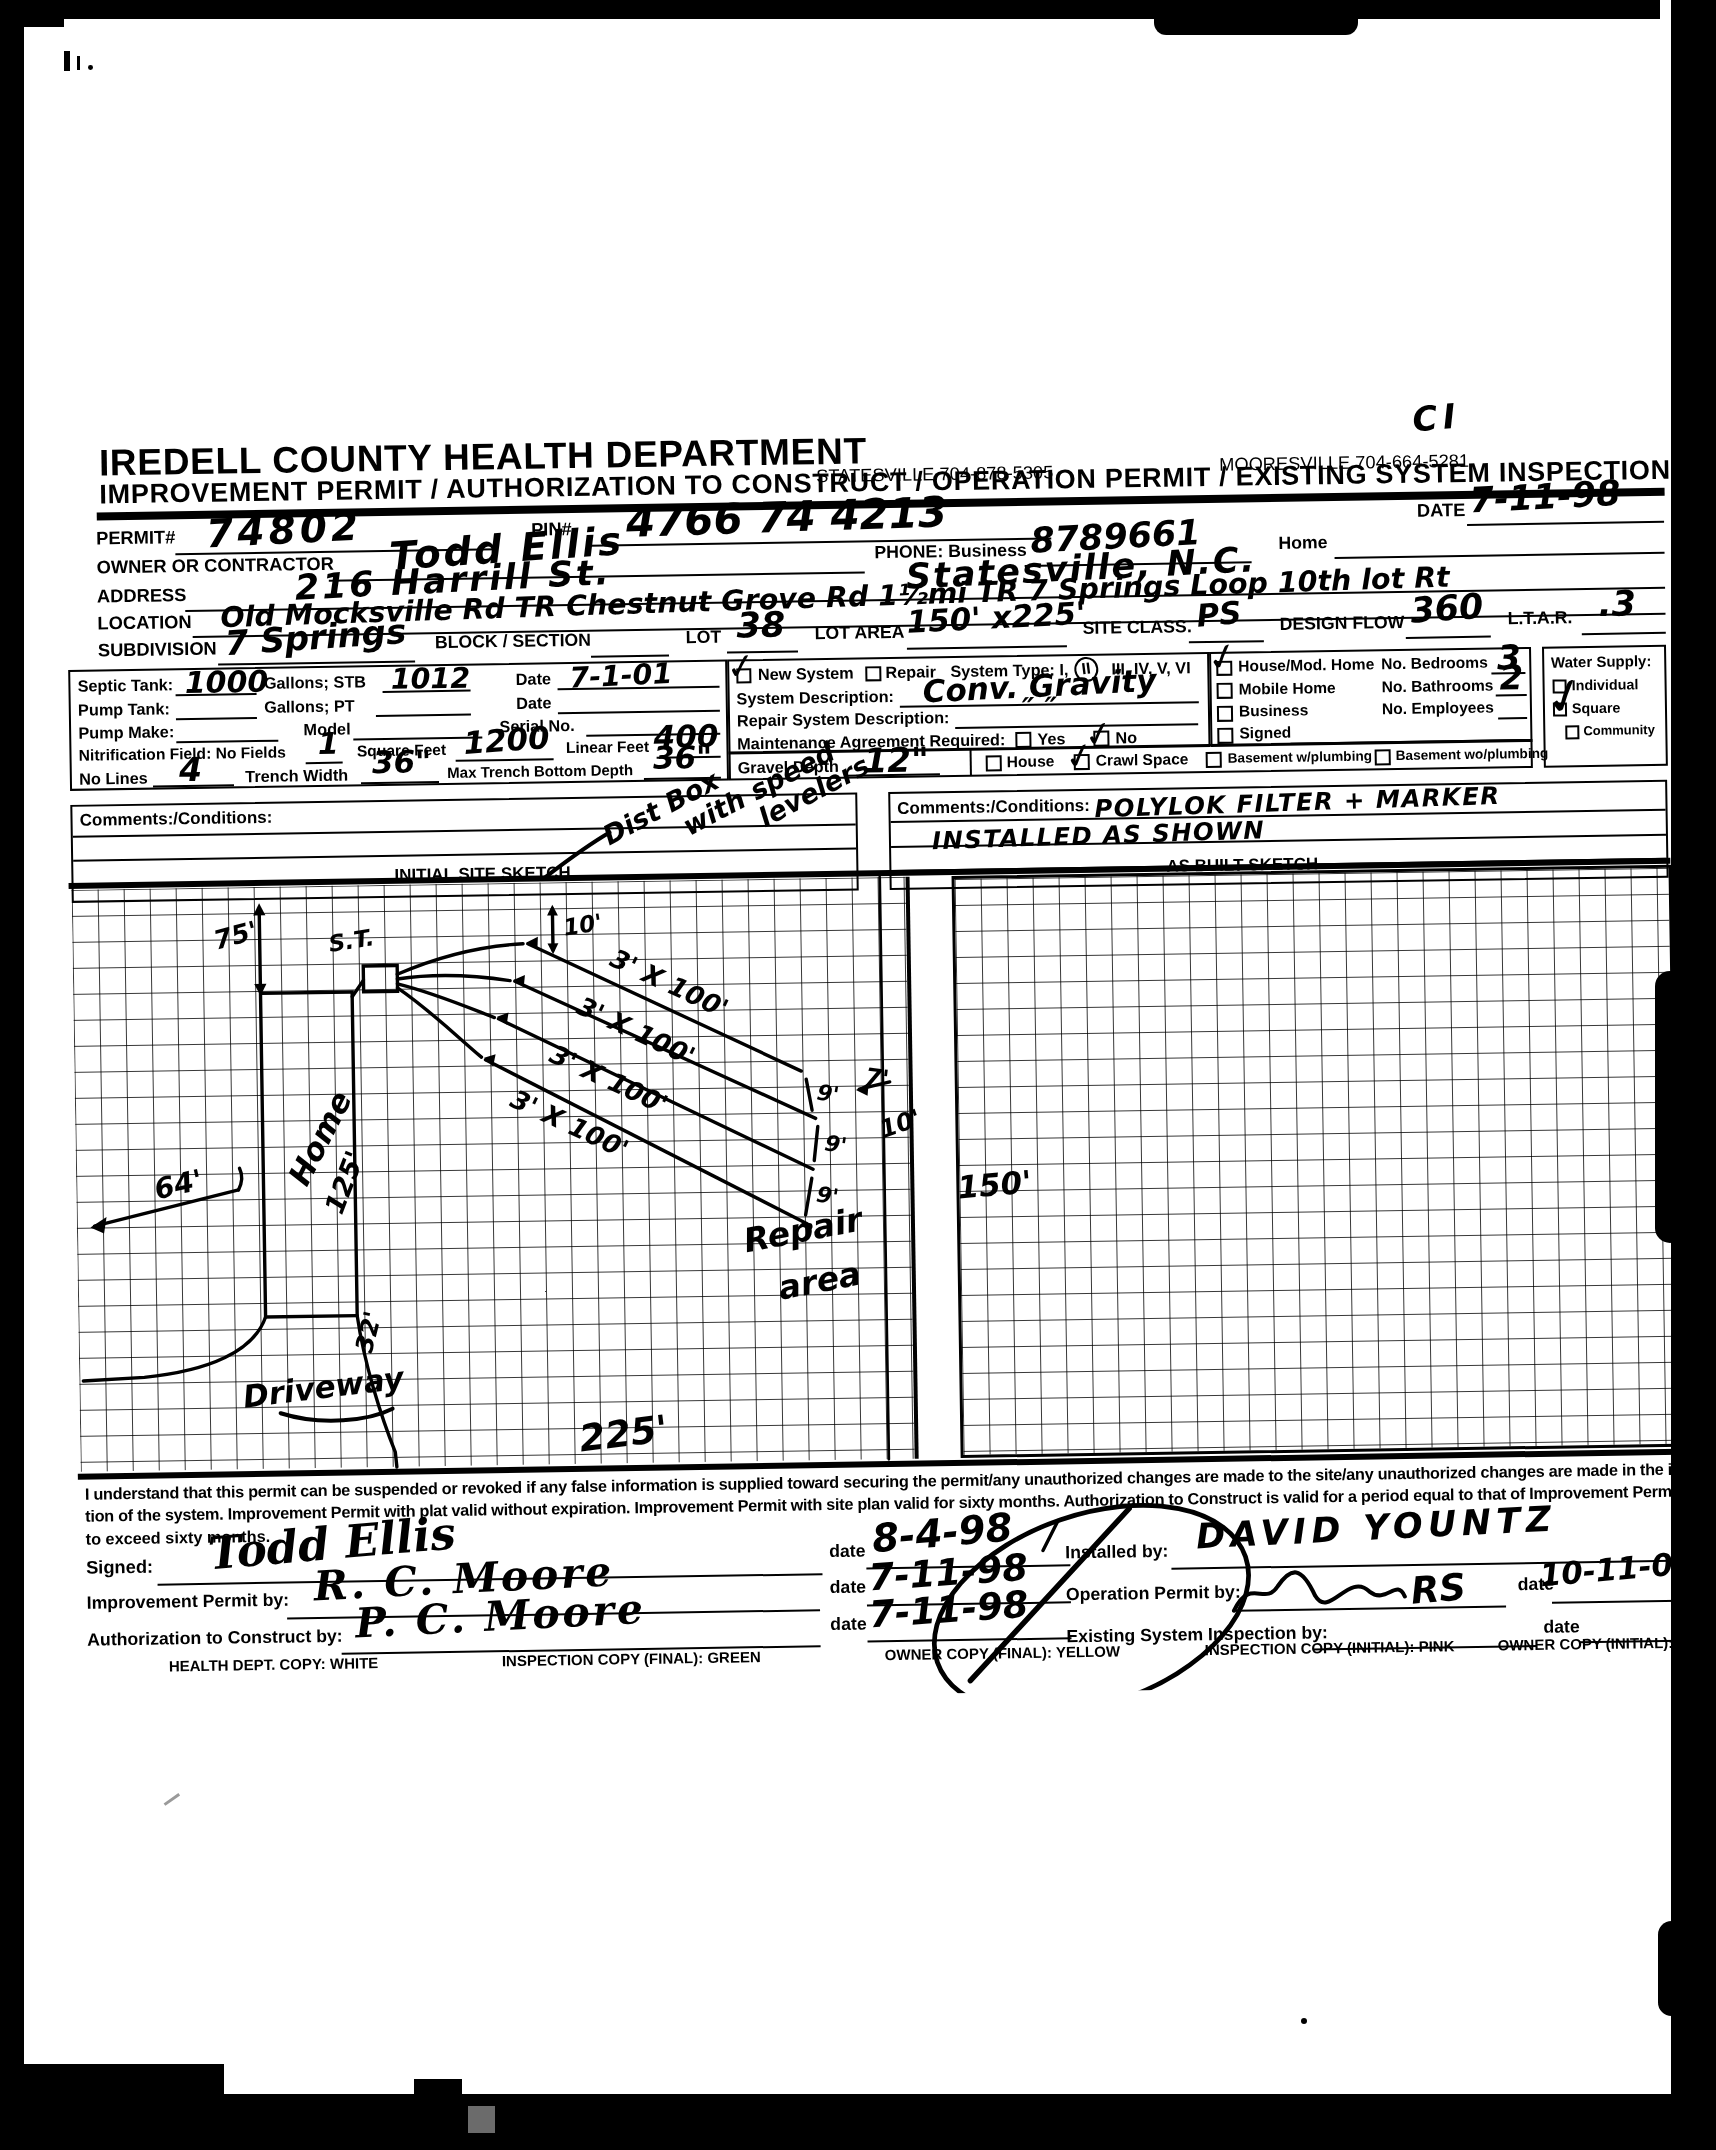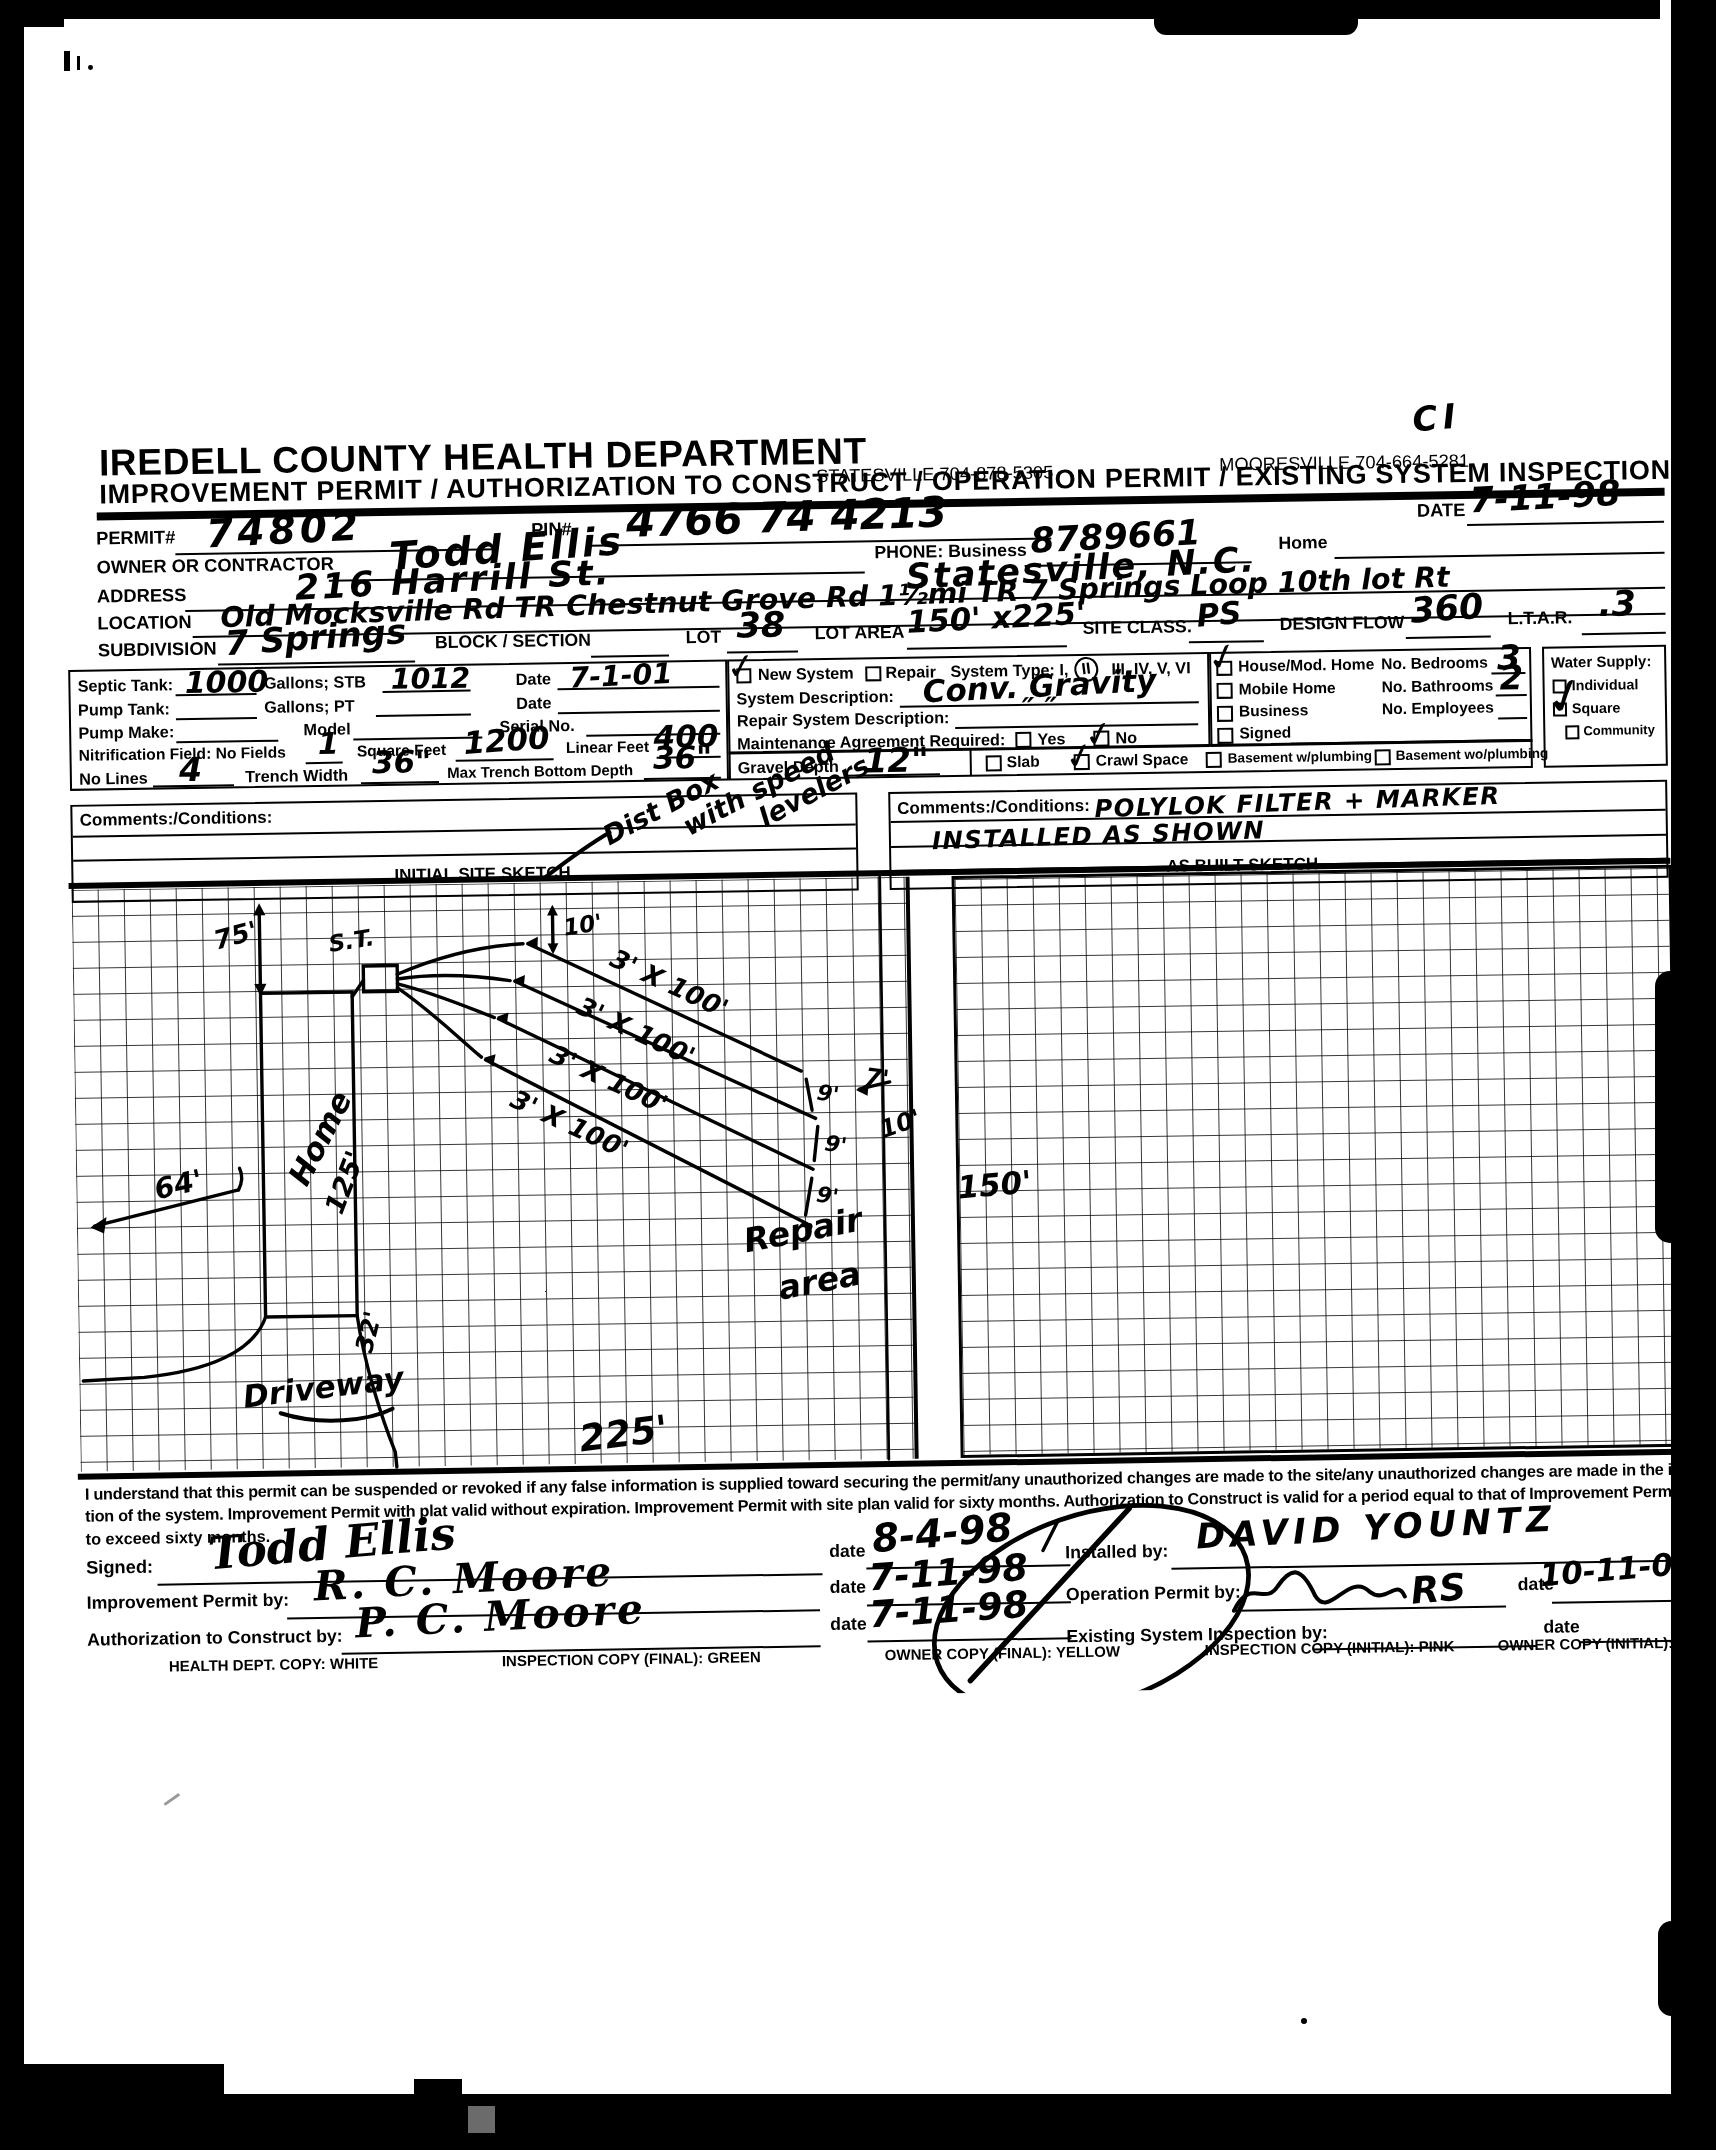--- a/index.html
+++ b/index.html
@@ -174,21 +174,21 @@
       <div class="chk" style="left:354px;top:58px;font-size:34px;transform:rotate(-10deg);">✓</div>
       <div class="lbl" style="left:385px;top:73px;font-size:16.3px;">No</div>
     </div>
 
     <div class="box" style="left:662px;top:358px;width:804px;height:28.5px;">
       <div class="lbl" style="left:6.8px;top:5.4px;font-size:16.3px;">Gravel Depth</div>
       <div class="ul" style="left:114px;top:4.1px;width:95px;height:19px;"></div>
       <div class="hw" style="left:133px;top:-11px;font-size:34px;">12"</div>
       <div style="position:absolute;left:239px;top:0;width:0;height:26px;border-left:2.7px solid #000;"></div>
       <div class="cb" style="left:255px;top:6.1px;"></div>
-      <div class="lbl" style="left:276px;top:4.1px;font-size:15.6px;">Slab</div>
+      <div class="lbl" style="left:276px;top:4.1px;font-size:15.6px;">House</div>
       <div class="cb" style="left:343px;top:6.1px;"></div>
       <div class="chk" style="left:334px;top:-12.2px;font-size:35px;transform:rotate(-12deg);">✓</div>
       <div class="lbl" style="left:365px;top:4.1px;font-size:15.6px;">Crawl Space</div>
       <div class="cb" style="left:475px;top:6.1px;"></div>
       <div class="lbl" style="left:497px;top:5.4px;font-size:13.6px;">Basement w/plumbing</div>
       <div class="cb" style="left:644px;top:6.1px;"></div>
       <div class="lbl" style="left:665px;top:5.4px;font-size:13.6px;">Basement wo/plumbing</div>
     </div>
 
     <div class="box" style="left:1144px;top:266px;width:322px;height:95px;">

